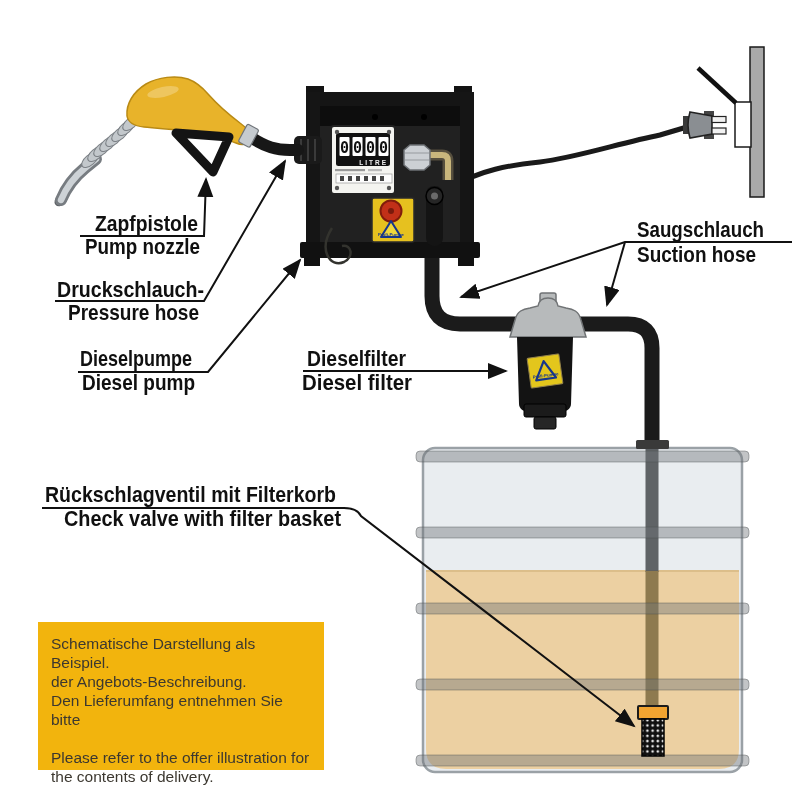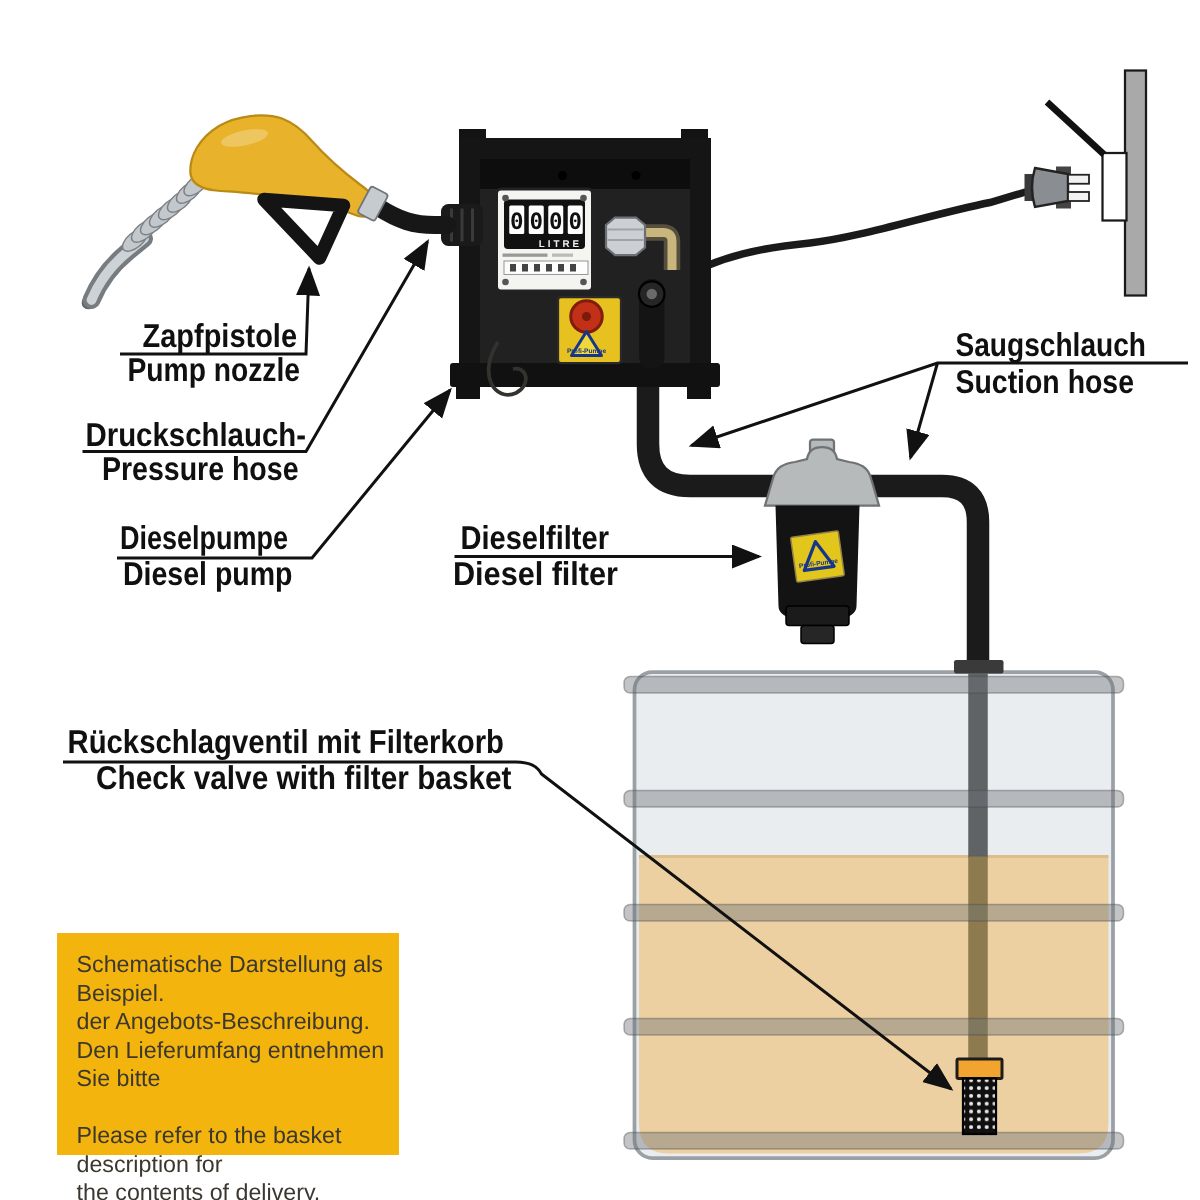--- a/index.html
+++ b/index.html
@@ -3,21 +3,21 @@
 <meta charset="utf-8">
 <style>
   html,body{margin:0;padding:0;background:#ffffff;}
   body{width:800px;height:800px;overflow:hidden;font-family:"Liberation Sans",sans-serif;}
   .stage{position:relative;width:800px;height:800px;background:#fff;}
   svg{position:absolute;left:0;top:0;}
   .lbl{font-family:"Liberation Sans",sans-serif;font-weight:bold;font-size:22px;fill:#101010;}
   .leader{stroke:#111;stroke-width:2;fill:none;}
   .brand-txt{font-family:"Liberation Sans",sans-serif;font-weight:bold;font-size:4.4px;fill:#16368c;}
   .info-box{
-    position:absolute;left:38px;top:622px;width:228px;height:148px;
+    position:absolute;left:38px;top:622px;width:286px;height:148px;
     background:#F2B40D;box-sizing:border-box;padding:12px 8px 0 13px;
     font-family:"Liberation Sans",sans-serif;font-size:15.5px;line-height:19px;color:#3c3830;
   }
   .info-box .gap{height:19px;}
 </style>
 </head>
 <body>
 
 <div class="stage">
 <svg width="800" height="800" viewBox="0 0 800 800">
@@ -221,16 +221,16 @@
       <path class="leader" d="M42,508 L344,508 Q357,508 361,516 L634,726" marker-end="url(#arrowhead)"></path>
     </g>
   </g>
 </svg>
 
 <div class="info-box">
   <div>Schematische Darstellung als Beispiel.</div>
   <div>der Angebots-Beschreibung.</div>
   <div>Den Lieferumfang entnehmen Sie bitte</div>
   <div class="gap"></div>
-  <div>Please refer to the basket description for</div>
+  <div>Please refer to the offer illustration for</div>
   <div>the contents of delivery.</div>
 </div>
 </div>
 
 </body></html>

